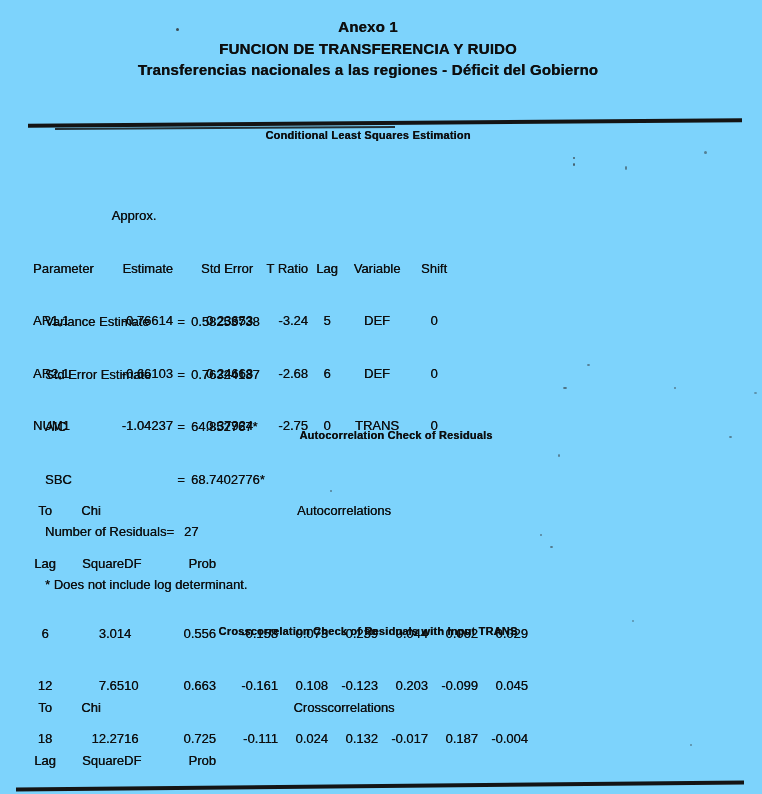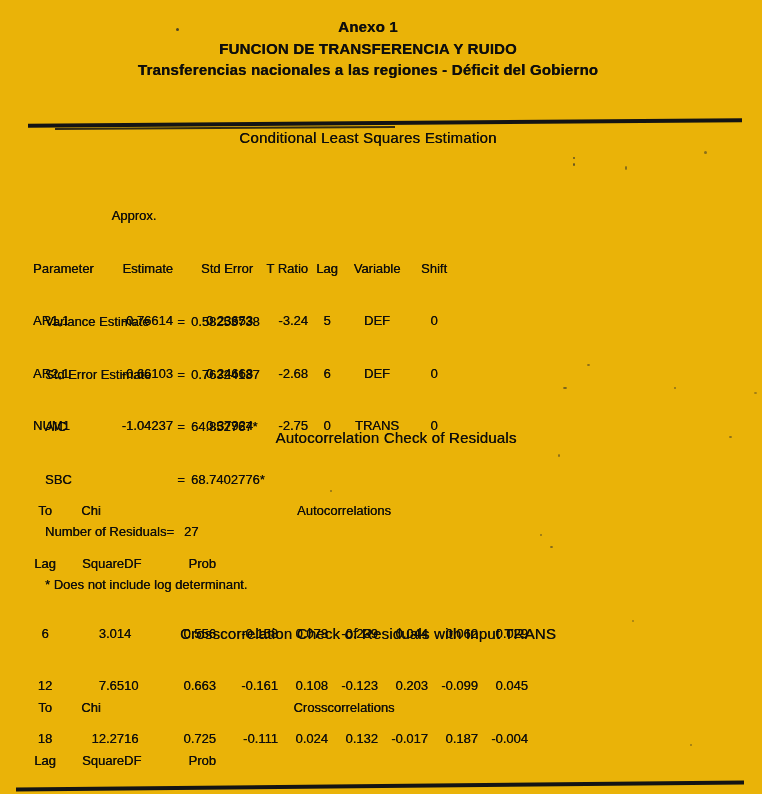--- a/index.html
+++ b/index.html
@@ -1,25 +1,25 @@
 <!DOCTYPE html>
 <html><head>
 <meta charset="utf-8">
 <style>
   html,body { margin:0; padding:0; background:#ffffff; }
   .page {
     position:relative; width:762px; height:794px;
-    background:#eab308; overflow:hidden;
+    background:#7dd3fc; overflow:hidden;
     font-family:"Liberation Sans", sans-serif;
     color:#0e0e0e;
     text-shadow:0.3px 0 0 rgba(0,0,0,0.85); 
   }
   .centered { position:absolute; left:0; width:736px; text-align:center; }
   .titles { top:16px; font-size:15px; font-weight:bold; line-height:21.5px; letter-spacing:0.2px; }
-  .sec-title { font-size:15px; font-weight:normal; letter-spacing:0.2px; }
+  .sec-title { font-size:11px; font-weight:bold; letter-spacing:0.2px; }
   .rule { position:absolute; background:#141414; }
   .rule-top   { top:121px; left:28px; width:714px; height:3.5px; transform:rotate(-0.45deg); }
   .rule-top2  { top:127px; left:55px; width:340px; height:1.5px; transform:rotate(-0.35deg); opacity:.85; }
   .rule-bot   { top:784px; left:16px; width:728px; height:3.5px; transform:rotate(-0.55deg); }
 
   .tbl { position:absolute; font-size:13px; line-height:17.5px; white-space:pre; }
   .row { display:flex; }
 
   
   .clse { left:33px; top:172px; }

